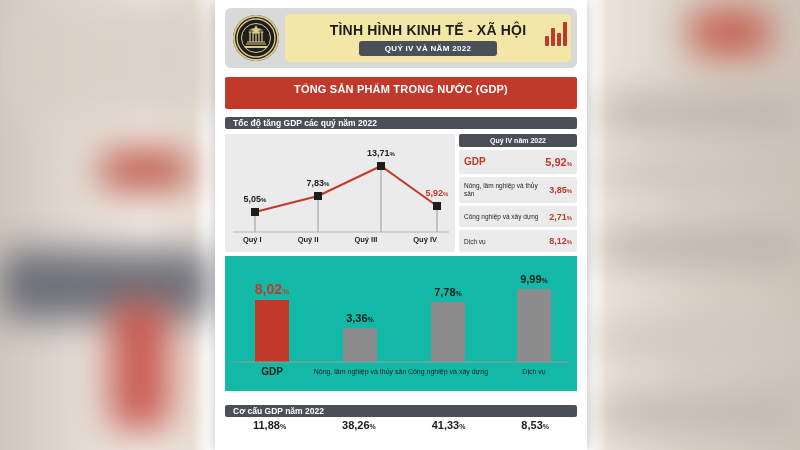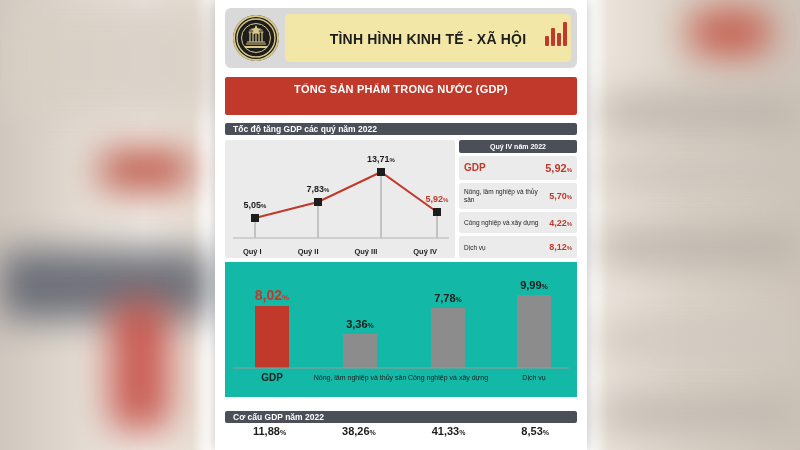--- a/index.html
+++ b/index.html
@@ -76,37 +76,37 @@
   .bars-icon{
     position:absolute;right:4px;top:6px;display:flex;align-items:flex-end;gap:2px;height:26px;
   }
   .bars-icon i{display:block;width:4px;background:#c0392b;border-radius:1px;}
 
   
   .redbar{
     margin:9px 10px 0 10px;
     background:#c0392b;color:#fff;
     text-align:center;font-weight:bold;font-size:11px;
-    padding:6px 0 20px 0;border-radius:2px;letter-spacing:.2px;
+    padding:6px 0 14px 0;border-radius:2px;letter-spacing:.2px;
   }
   .darkbar{
     margin:8px 10px 0 10px;
     background:#4a4f58;color:#fff;
     font-weight:bold;font-size:8.5px;
     padding:1px 8px;border-radius:2px;
   }
 
   
   .block1{margin:0 10px;display:flex;gap:4px;align-items:stretch;}
   .linecard{
     flex:1 1 auto;background:#ebebeb;border-radius:2px;position:relative;height:118px;
   }
   .linecard svg{display:block;}
   .axislabels{
-    position:absolute;left:0;right:0;bottom:2px;display:flex;
+    position:absolute;left:0;right:0;bottom:8px;display:flex;
     justify-content:space-around;font-size:7.5px;font-weight:bold;color:#1d1d1b;
   }
   .tablecard{
     flex:0 0 118px;display:flex;flex-direction:column;gap:3px;height:118px;
   }
   .tcap{
     background:#4a4f58;color:#fff;font-size:7px;font-weight:bold;
     text-align:center;padding:3px 0;border-radius:2px;
   }
   .trow{
@@ -156,20 +156,21 @@
         <circle cx="20" cy="20" r="19" fill="#1d1d1b" stroke="#d9c98a" stroke-width="1.4"></circle>
         <circle cx="20" cy="20" r="14.5" fill="none" stroke="#d9c98a" stroke-width="1"></circle>
         <path d="M10 26 h20 M11 24 h18 M12.5 14 h15 M13.5 12 h13" stroke="#d9c98a" stroke-width="1.2" fill="none"></path>
         <path d="M14 14 v10 M17 14 v10 M20 14 v10 M23 14 v10 M26 14 v10" stroke="#d9c98a" stroke-width="1.2"></path>
         <path d="M20 7 l1.6 3.2 3.5.5-2.6 2.4.7 3.5-3.2-1.7-3.2 1.7.7-3.5-2.6-2.4 3.5-.5z" fill="#d9c98a"></path>
         <path d="M9 28 h22 v2 H9z" fill="#d9c98a"></path>
       </svg>
     </div>
     <div class="headbox">
       <div class="headtitle">TÌNH HÌNH KINH TẾ - XÃ HỘI</div>
+      <div class="headsub">QUÝ IV VÀ NĂM 2022</div>
       <div class="bars-icon">
         <i style="height:10px"></i>
           <i style="height:18px"></i>
           <i style="height:13px"></i>
           <i style="height:24px"></i>
       </div>
     </div>
   </div>
 
   <div class="redbar">TỔNG SẢN PHẨM TRONG NƯỚC (GDP)</div>
@@ -206,25 +207,25 @@
     </div>
 
     <div class="tablecard">
       <div class="tcap">Quý IV năm 2022</div>
       <div class="trow gdp">
         <div class="lab">GDP</div>
         <div class="val"><span>5,92</span><span class="pc">%</span></div>
       </div>
       <div class="trow">
         <div class="lab">Nông, lâm nghiệp và thủy sản</div>
-        <div class="val"><span>5,70</span><span class="pc">%</span></div>
+        <div class="val"><span>3,85</span><span class="pc">%</span></div>
       </div>
       <div class="trow">
         <div class="lab">Công nghiệp và xây dựng</div>
-        <div class="val"><span>4,22</span><span class="pc">%</span></div>
+        <div class="val"><span>2,71</span><span class="pc">%</span></div>
       </div>
       <div class="trow">
         <div class="lab">Dịch vụ</div>
         <div class="val"><span>8,12</span><span class="pc">%</span></div>
       </div>
     </div>
   </div>
 
 
   <div class="barcard">

